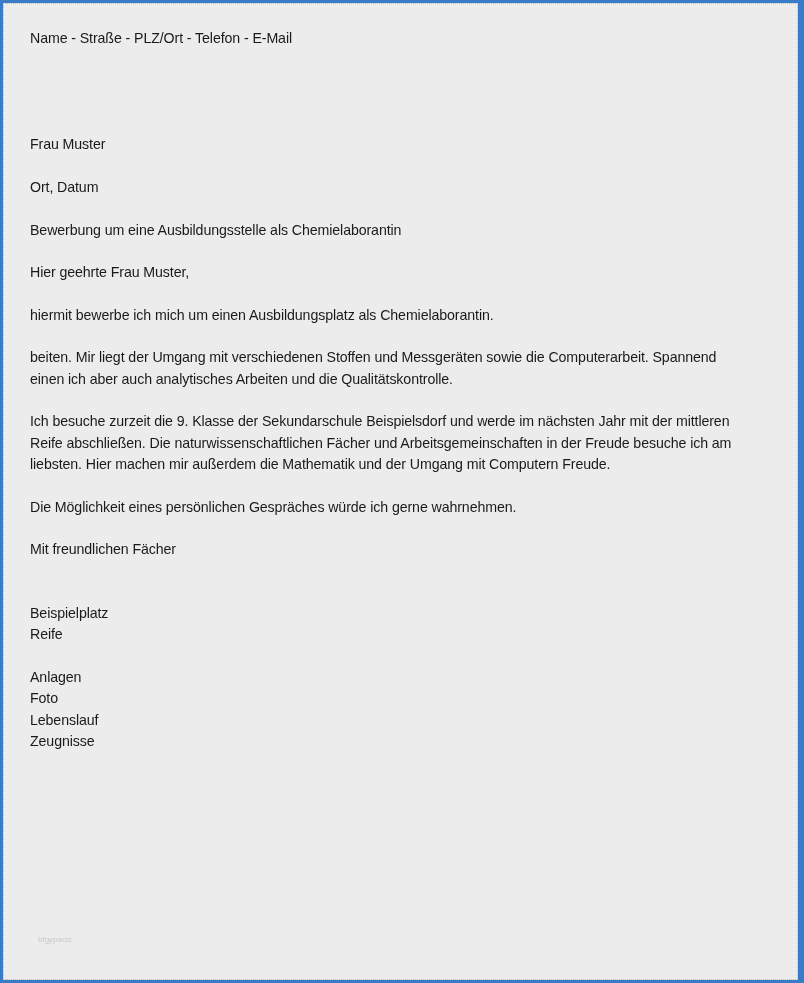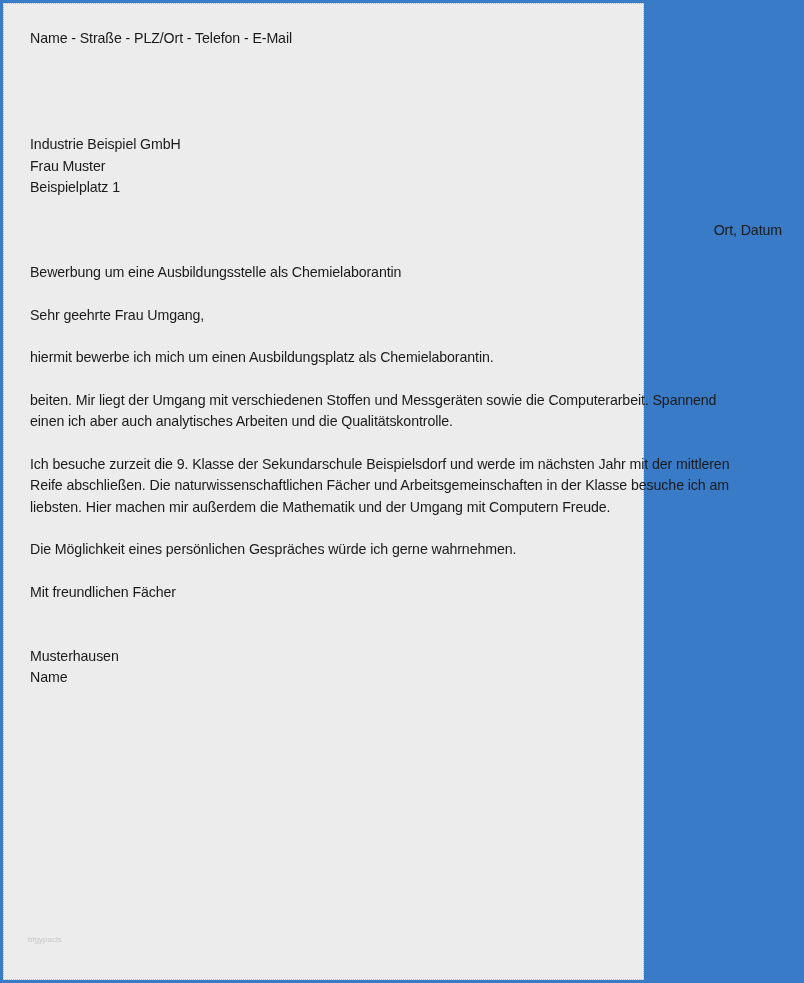--- a/index.html
+++ b/index.html
@@ -2,86 +2,90 @@
 <html><head>
 <meta charset="utf-8">
 <style>
   html, body { margin: 0; padding: 0; }
   body {
     width: 804px; height: 983px; overflow: hidden;
     background: #3a7bc8;
     font-family: "Liberation Sans", "DejaVu Sans", sans-serif;
   }
   .frame {
-    position: absolute; left: 3px; top: 3px; width: 641px; height: 977px;
+    position: absolute; left: 3px; top: 3px; width: 795px; height: 977px;
     background: #ececec;
     box-sizing: border-box;
     border: 1px dotted #9ec4e8;
   }
   .page {
     position: absolute; left: 26px; top: 24px; width: 752px;
     font-size: 14.2px; color: #1a1a1a; line-height: 21.3px;
     letter-spacing: -0.1px;
   }
   .line { display: block; white-space: nowrap; min-height: 21.3px; }
-  .right { text-align: right; }
+  .right { text-align: left; }
   .watermark {
-    position: absolute; left: 24px; top: 931px;
+    position: absolute; left: 34px; top: 931px;
     font-size: 8px; color: #c8c8c8;
   }
 </style>
 </head>
 <body>
 
 <div class="frame">
   <div class="page">
     <span class="line">Name - Straße - PLZ/Ort - Telefon - E-Mail</span>
     <span class="line"></span>
     <span class="line"></span>
     <span class="line"></span>
     <span class="line"></span>
 
     <div>
-      <span class="line">Industrie Beispiel GmbH</span>
       <span class="line">Frau Muster</span>
-      <span class="line">Beispielplatz 1</span>
       <span class="line"></span>
     </div>
 
     <span class="line right">Ort, Datum</span>
     <span class="line"></span>
 
     <span class="line">Bewerbung um eine Ausbildungsstelle als Chemielaborantin</span>
     <span class="line"></span>
 
-    <span class="line">Sehr geehrte Frau Umgang,</span>
+    <span class="line">Hier geehrte Frau Muster,</span>
     <span class="line"></span>
 
     <span class="line">hiermit bewerbe ich mich um einen Ausbildungsplatz als Chemielaborantin.</span>
     <span class="line"></span>
 
     <div>
       <span class="line">beiten. Mir liegt der Umgang mit verschiedenen Stoffen und Messgeräten sowie die Computerarbeit.  Spannend</span>
       <span class="line">einen ich aber auch analytisches Arbeiten und die Qualitätskontrolle.</span>
     </div>
     <span class="line"></span>
 
     <div>
       <span class="line">Ich besuche zurzeit die 9. Klasse der Sekundarschule Beispielsdorf und werde im nächsten Jahr mit der mittleren</span>
-      <span class="line">Reife abschließen. Die naturwissenschaftlichen Fächer und Arbeitsgemeinschaften in der Klasse besuche ich am</span>
+      <span class="line">Reife abschließen. Die naturwissenschaftlichen Fächer und Arbeitsgemeinschaften in der Freude besuche ich am</span>
       <span class="line">liebsten. Hier machen mir außerdem die Mathematik und der Umgang mit Computern Freude.</span>
     </div>
     <span class="line"></span>
 
     <span class="line">Die Möglichkeit eines persönlichen Gespräches würde ich gerne wahrnehmen.</span>
     <span class="line"></span>
 
     <span class="line">Mit freundlichen Fächer</span>
     <span class="line"></span>
     <span class="line"></span>
 
-    <span class="line">Musterhausen</span>
-    <span class="line">Name</span>
+    <span class="line">Beispielplatz</span>
+    <span class="line">Reife</span>
     <span class="line"></span>
 
+    <div>
+      <span class="line">Anlagen</span>
+      <span class="line">Foto</span>
+      <span class="line">Lebenslauf</span>
+      <span class="line">Zeugnisse</span>
+    </div>
   </div>
   <div class="watermark">bfgypacis</div>
 </div>
 
 </body></html>

